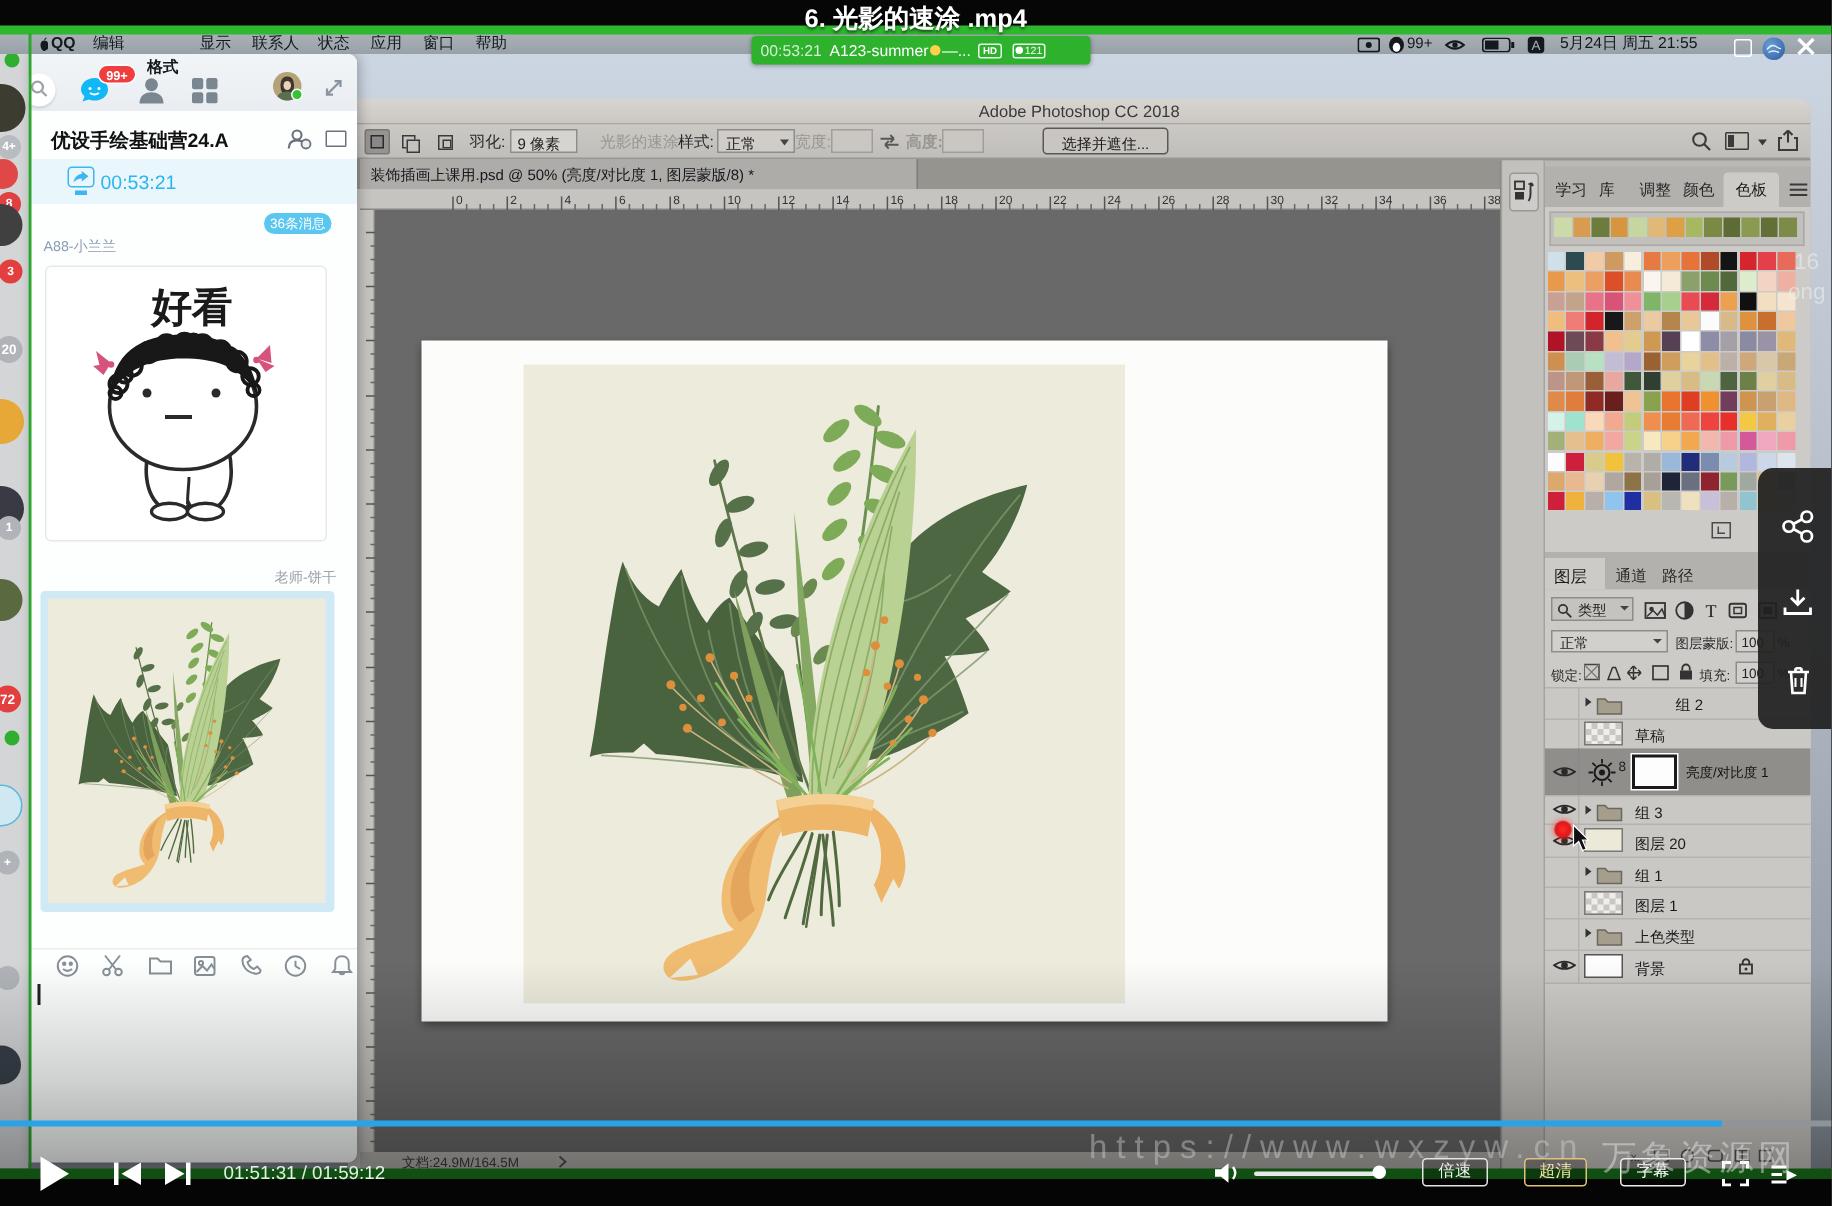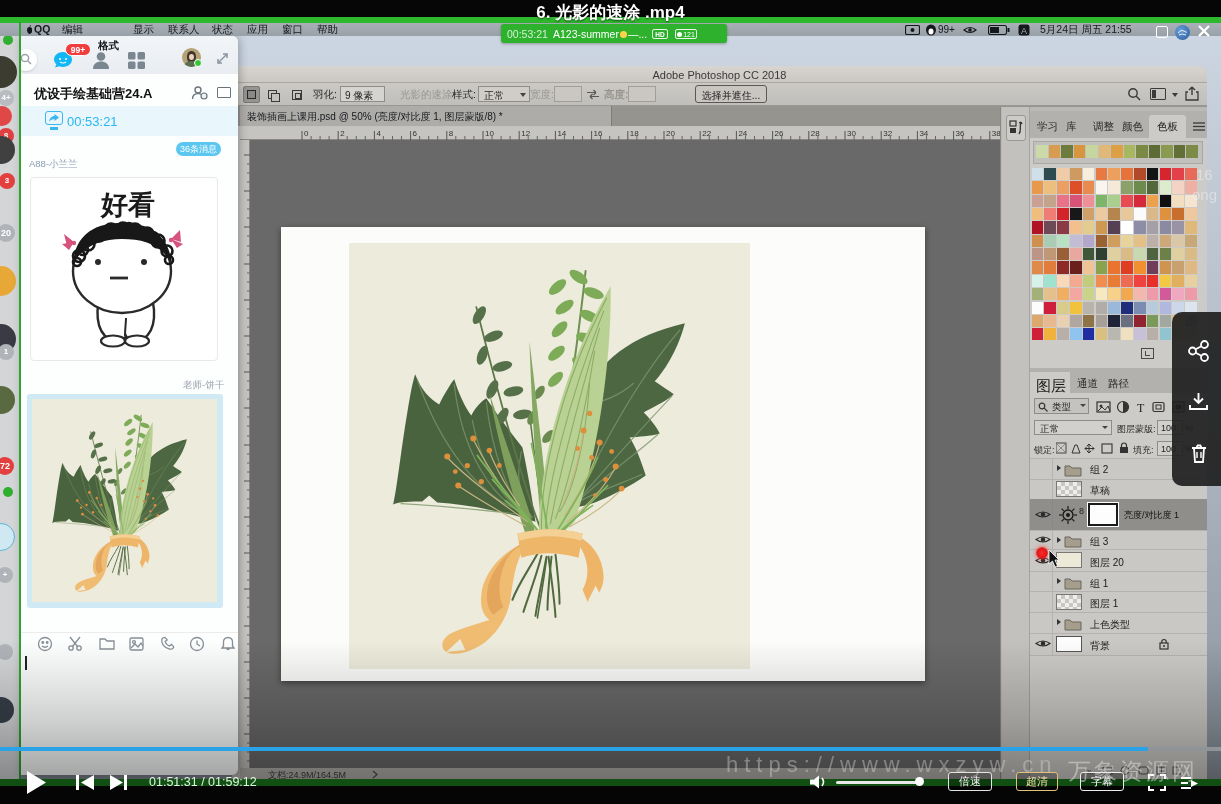--- a/index.html
+++ b/index.html
@@ -30,21 +30,21 @@
  <div class="a nw" style="left:220px;top:22px;font-size:10.5px;color:#2a2a2a;">样式:</div>
  <div class="a" style="left:246px;top:20px;width:52px;height:16px;background:#d0cdc9;border:1px solid #8f8d8a;font-size:10px;color:#222;padding:2px 0 0 5px;">正常</div>
  <div class="a" style="left:288px;top:27px;width:0;height:0;border-left:3.5px solid transparent;border-right:3.5px solid transparent;border-top:4px solid #444;"></div>
  <div class="a nw" style="left:298px;top:22px;font-size:10.5px;color:#98968f;">宽度:</div>
  <div class="a" style="left:322px;top:20px;width:28px;height:16px;background:#cac7c3;border:1px solid #a09e9a;"></div>
  <svg class="a" style="left:354px;top:23px;" width="14" height="11">
       <path d="M1,3.5 H10 M10,3.5 L7.5,1 M10,3.5 L7.5,6 M13,7.5 H4 M4,7.5 L6.5,5 M4,7.5 L6.5,10" stroke="#5a5855" stroke-width="1.2" fill="none"></path>
     </svg>
  <div class="a nw" style="left:372px;top:22px;font-size:10.5px;color:#98968f;font-weight:bold;">高度:</div>
  <div class="a" style="left:396px;top:20px;width:28px;height:16px;background:#cac7c3;border:1px solid #a09e9a;"></div>
- <div class="a nw" style="left:463px;top:19px;width:72px;height:18px;background:#c9c6c2;border:1px solid #5a5855;border-radius:3px;font-size:10px;color:#1a1a1a;text-align:center;padding-top:3px;">选择并遮住...</div>
+ <div class="a nw" style="left:463px;top:19px;width:84px;height:18px;background:#c9c6c2;border:1px solid #5a5855;border-radius:3px;font-size:10px;color:#1a1a1a;text-align:center;padding-top:3px;">选择并遮住...</div>
 
  <svg class="a" style="left:895px;top:21px;" width="14" height="14">
       <circle cx="6" cy="6" r="4.2" fill="none" stroke="#3a3a3a" stroke-width="1.4"></circle>
       <line x1="9" y1="9" x2="13" y2="13" stroke="#3a3a3a" stroke-width="1.4"></line>
     </svg>
  <div class="a" style="left:918px;top:22px;width:16px;height:12px;border:1.5px solid #3a3a3a;border-radius:1px;"></div>
  <div class="a" style="left:920px;top:24px;width:4px;height:8px;background:#3a3a3a;"></div>
  <div class="a" style="left:940px;top:27px;width:0;height:0;border-left:3.5px solid transparent;border-right:3.5px solid transparent;border-top:4px solid #3a3a3a;"></div>
  <svg class="a" style="left:953px;top:20px;" width="14" height="15">
       <path d="M7,1 V9 M7,1 L4,4 M7,1 L10,4" stroke="#3a3a3a" stroke-width="1.4" fill="none"></path>
@@ -575,21 +575,21 @@
 <div class="a" style="left:1146.7px;top:328.2px;width:11.8px;height:12.3px;background:#b8b0a8;"></div>
 <div class="a" style="left:1159.5px;top:328.2px;width:11.8px;height:12.3px;background:#8fc4d0;"></div>
 <div class="a" style="left:1172.3px;top:328.2px;width:11.8px;height:12.3px;background:#d9c080;"></div>
 <div class="a" style="left:1185.1px;top:328.2px;width:11.8px;height:12.3px;background:#c0b8b0;"></div>
 
 <div class="a" style="left:1141px;top:348px;width:13px;height:11px;border:1.3px solid #4a4a4a;background:#cdcbc7;"></div>
 <div class="a" style="left:1145px;top:351px;width:5px;height:5px;border-left:1.3px solid #4a4a4a;border-bottom:1.3px solid #4a4a4a;"></div>
 
 <div class="a" style="left:1030px;top:368px;width:177px;height:25px;background:#b3b1ad;"></div>
 <div class="a" style="left:1030px;top:372px;width:40px;height:21px;background:#cdcbc7;"></div>
-<div class="a nw" style="left:1036px;top:377px;font-size:15px;color:#1a1a1a;">图层</div>
+<div class="a nw" style="left:1036px;top:377px;font-size:11px;color:#1a1a1a;">图层</div>
 <div class="a nw" style="left:1077px;top:377px;font-size:10.5px;color:#2a2a2a;">通道</div>
 <div class="a nw" style="left:1108px;top:377px;font-size:10.5px;color:#2a2a2a;">路径</div>
 <div class="a" style="left:1030px;top:393px;width:177px;height:387px;background:#cdcbc7;"></div>
 
 <div class="a" style="left:1034px;top:398px;width:55px;height:16px;background:#c5c3bf;border:1px solid #8f8d8a;font-size:9.5px;color:#222;padding:2px 0 0 17px;">类型</div>
 <svg class="a" style="left:1038px;top:402px;" width="11" height="11">
     <circle cx="4" cy="4" r="2.8" fill="none" stroke="#333" stroke-width="1.2"></circle>
     <line x1="6.2" y1="6.2" x2="9.5" y2="9.5" stroke="#333" stroke-width="1.2"></line>
   </svg>
 <div class="a" style="left:1080px;top:404px;width:0;height:0;border-left:3px solid transparent;border-right:3px solid transparent;border-top:3.5px solid #444;"></div>
@@ -636,21 +636,21 @@
 <div class="a" style="left:1030px;top:612px;width:177px;height:1px;background:#b5b3af;"></div>
 <div class="a" style="left:1030px;top:633px;width:177px;height:1px;background:#b5b3af;"></div>
 <div class="a" style="left:1030px;top:655px;width:177px;height:1px;background:#b5b3af;"></div>
 <div class="a" style="left:1052px;top:458px;width:1px;height:198px;background:#b5b3af;"></div>
 <div class="a" style="left:1030px;top:499px;width:177px;height:31px;background:#908e8a;"></div>
 <div class="a" style="left:1052px;top:499px;width:1px;height:31px;background:#8a888c;"></div>
 <div class="a" style="left:1057px;top:465px;width:0;height:0;border-top:3.5px solid transparent;border-bottom:3.5px solid transparent;border-left:4.5px solid #333;"></div>
 <svg class="a" style="left:1052px;top:463px;" width="30" height="14">
     <path d="M13,3 h5 l2,2 h9 v8 h-16 z" fill="#a59e8c" stroke="#6a675f" stroke-width="1"></path>
   </svg>
-<div class="a nw" style="left:1090px;top:463px;font-size:10px;color:#1a1a1a;">组 2</div>
+<div class="a nw" style="left:1117px;top:463px;font-size:10px;color:#1a1a1a;">组 2</div>
 <div class="a" style="left:1056px;top:481px;width:26px;height:16px;border:1px solid #7a7875;background:repeating-conic-gradient(#c9c7c3 0% 25%, #f0eeea 0% 50%) 0 0/8px 8px;"></div>
 <div class="a nw" style="left:1090px;top:484px;font-size:10px;color:#1a1a1a;">草稿</div>
 <svg class="a" style="left:1035px;top:509px;" width="16" height="11">
     <path d="M1,5.5 Q8,0.5 15,5.5 Q8,10.5 1,5.5 Z" fill="none" stroke="#2a2a2a" stroke-width="1.1"></path>
     <circle cx="8" cy="5.5" r="2.2" fill="#2a2a2a"></circle>
   </svg>
 <svg class="a" style="left:1058px;top:505px;" width="20" height="20">
     <circle cx="10" cy="10" r="5" fill="none" stroke="#1a1a1a" stroke-width="1.4"></circle>
     <circle cx="10" cy="10" r="2" fill="#1a1a1a"></circle>
 <g stroke="#1a1a1a" stroke-width="1.2">

